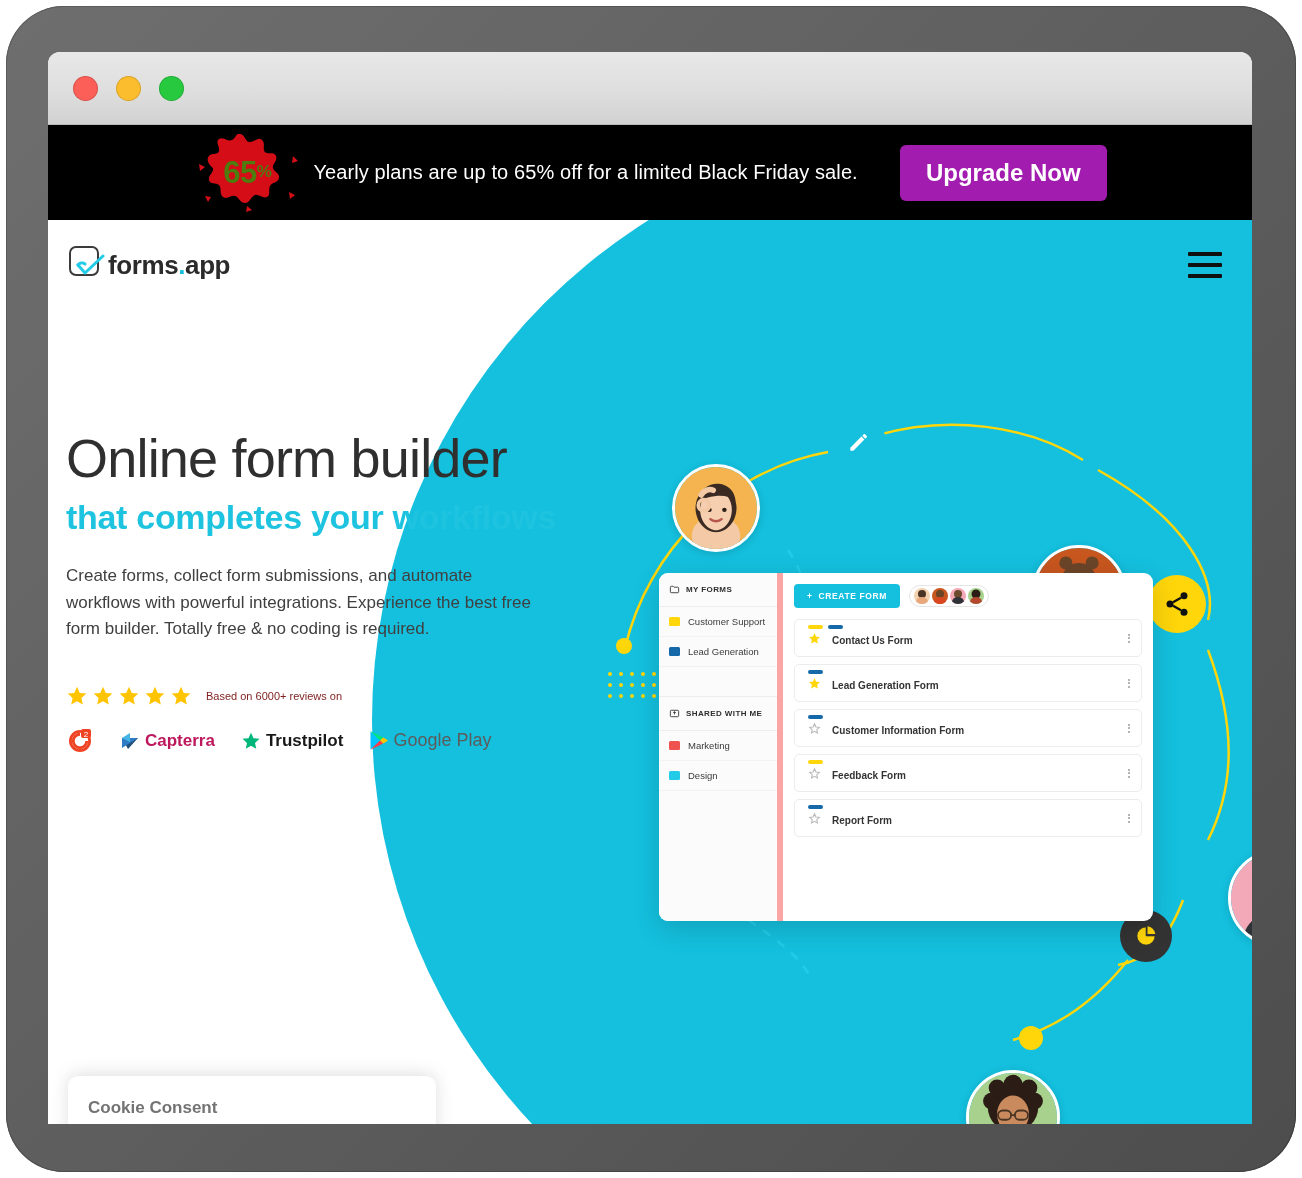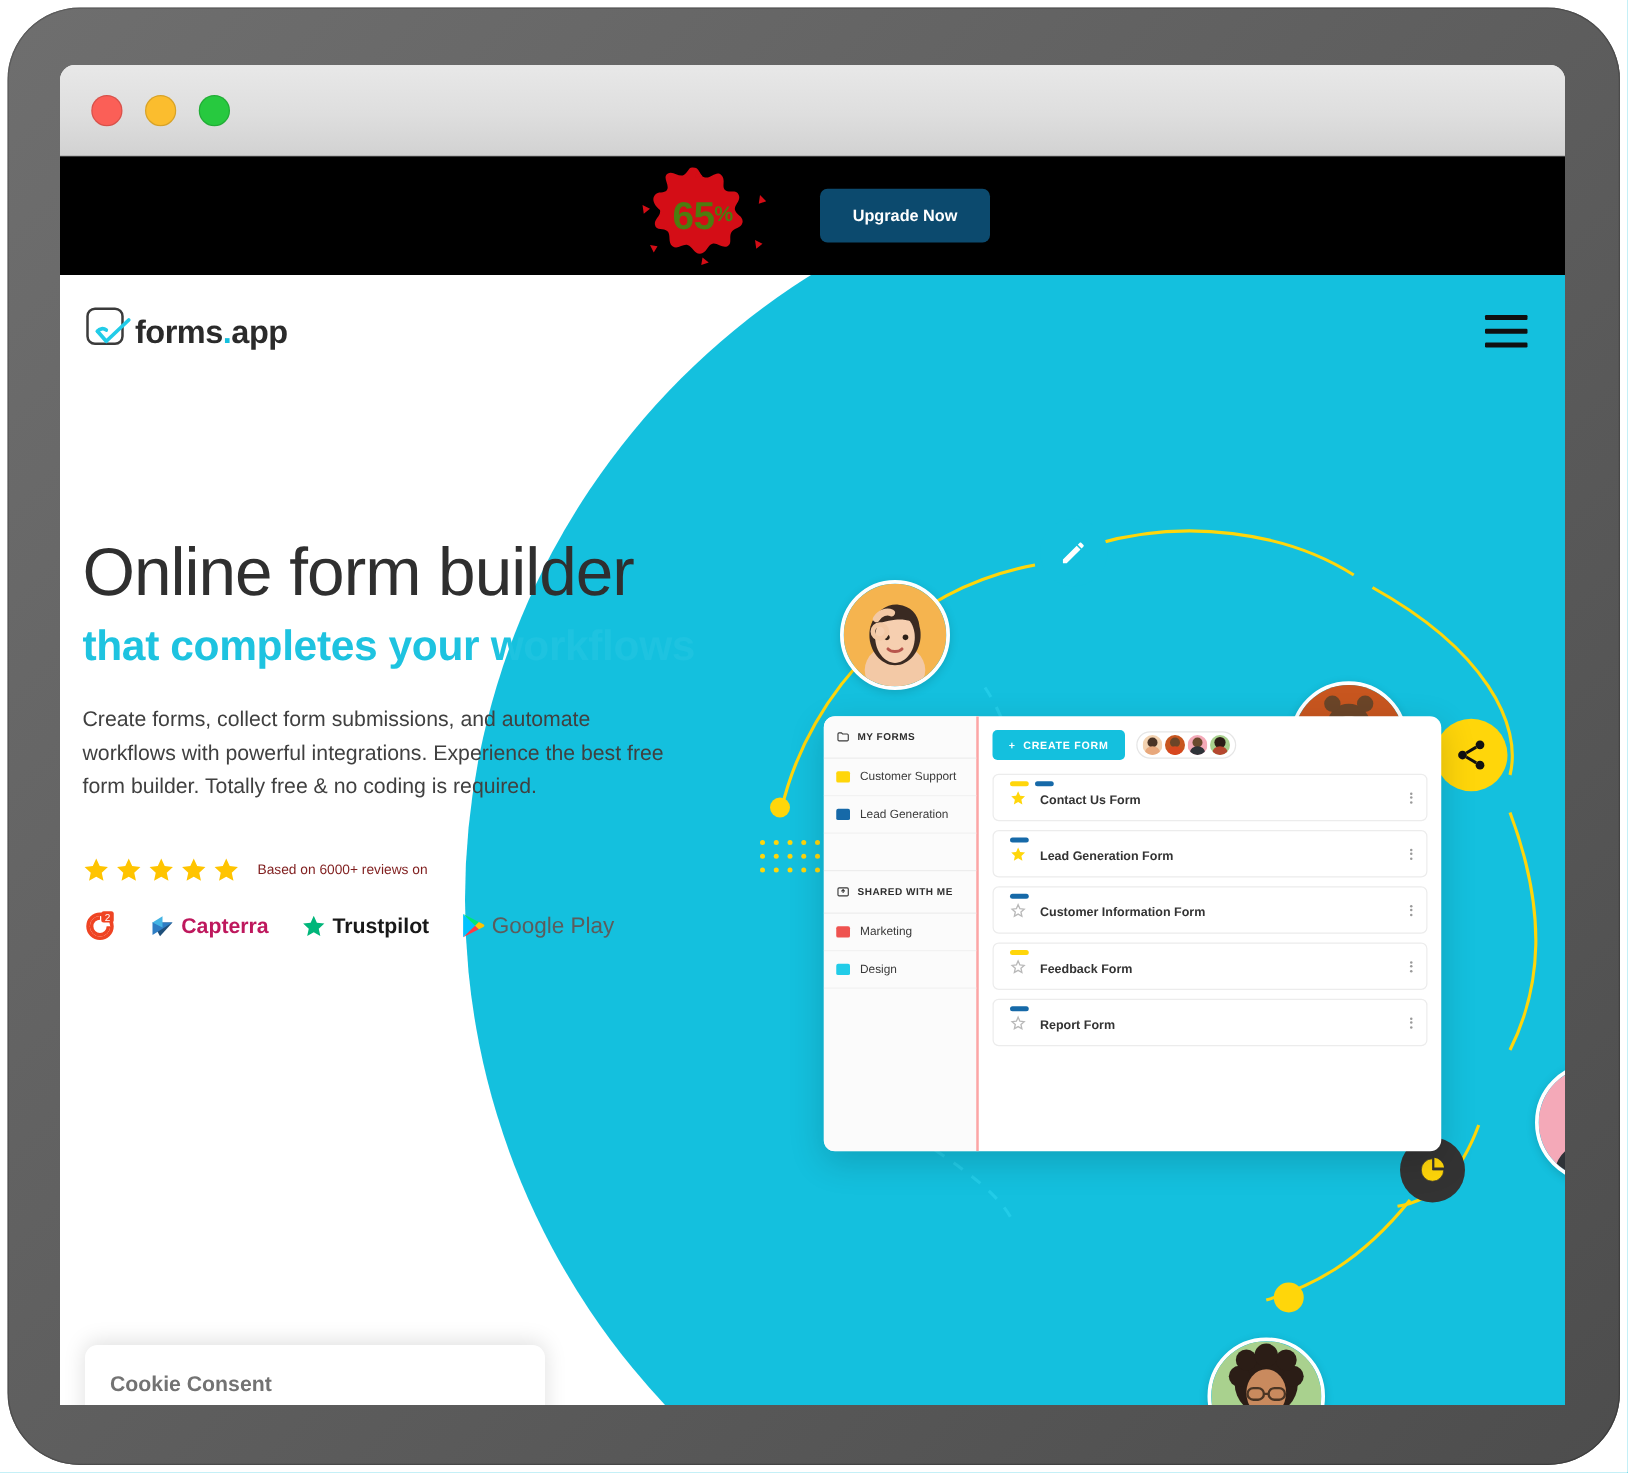--- a/index.html
+++ b/index.html
@@ -72,24 +72,24 @@
     color: #4d7c0f; font-weight: bold; font-size: 31px;
     letter-spacing: -.5px;
   }
   .splat-text sup { font-size: 17px; vertical-align: 6px; }
   .promo-text {
     color: #ffffff; font-size: 20px; letter-spacing: .1px;
     white-space: nowrap; margin-right: 14px;
   }
   .promo-emoji { font-size: 19px; margin-left: 4px; }
   .upgrade-btn {
-    background: #0c4a6e; color: #ffffff;
+    background: #a21caf; color: #ffffff;
     border: none; border-radius: 6px;
     font-family: "Liberation Sans", sans-serif;
-    font-size: 13px; font-weight: bold;
+    font-size: 24px; font-weight: bold;
     padding: 14px 26px;
     cursor: pointer; white-space: nowrap;
   }
 
   
   .page {
     position: relative;
     height: 904px;
     background: #ffffff;
     overflow: hidden;
@@ -198,21 +198,21 @@
   
   .app-mock {
     position: absolute; left: 611px; top: 353px;
     width: 494px; height: 348px;
     background: #ffffff;
     border-radius: 9px;
     box-shadow: 0 8px 28px rgba(0,0,0,.16);
     display: flex; overflow: hidden; z-index: 14;
   }
   .app-sidebar {
-    width: 124px; background: #fbfbfb; border-right: 2px solid #fca5a5;
+    width: 124px; background: #fbfbfb; border-right: 6px solid #fca5a5;
     flex-shrink: 0;
   }
   .side-head {
     display: flex; align-items: center; gap: 6px;
     padding: 11px 10px; font-size: 8px; font-weight: bold;
     color: #2e2e2e; letter-spacing: .4px;
     border-bottom: 1px solid #ededed;
   }
   .side-head svg { width: 11px; height: 11px; flex-shrink: 0; }
   .side-item {
@@ -270,20 +270,21 @@
 
   <div class="promo-banner">
     <div class="promo-inner">
       <div class="splat">
         <svg viewBox="0 0 108 78">
           <path fill="#d40d16" d="M20 34c-4-3-8-9-3-13 3-2 8 0 9-4s-4-9 0-12 9 3 13 1 4-8 9-6 3 7 8 8 9-6 13-2 0 9 3 12 9-1 11 4-4 8-3 12 7 5 6 10-7 4-9 8 1 9-3 11-8-3-12-2-5 8-10 8-6-6-10-7-8 4-12 1-1-9-4-12-9 0-10-5 5-7 4-12z"></path>
           <path fill="#d40d16" d="M6 30l6 3-5 4zM100 22l5 5-6 2zM12 62l6 1-3 5zM96 58l6 3-5 4zM50 2l4 5-6 1zM54 72l5 4-6 2z"></path>
         </svg>
         <span class="splat-text"><span>65</span><sup>%</sup></span>
       </div>
+      <span class="promo-text">Yearly plans are up to 65% off for a limited Black Friday sale.</span>
       <span class="promo-emoji">🏷</span>
       <button class="upgrade-btn">Upgrade Now</button>
     </div>
   </div>
 
   <div class="page">
 
     <div class="cyan-blob"></div>
     <div class="cyan-blob-2"></div>
 

